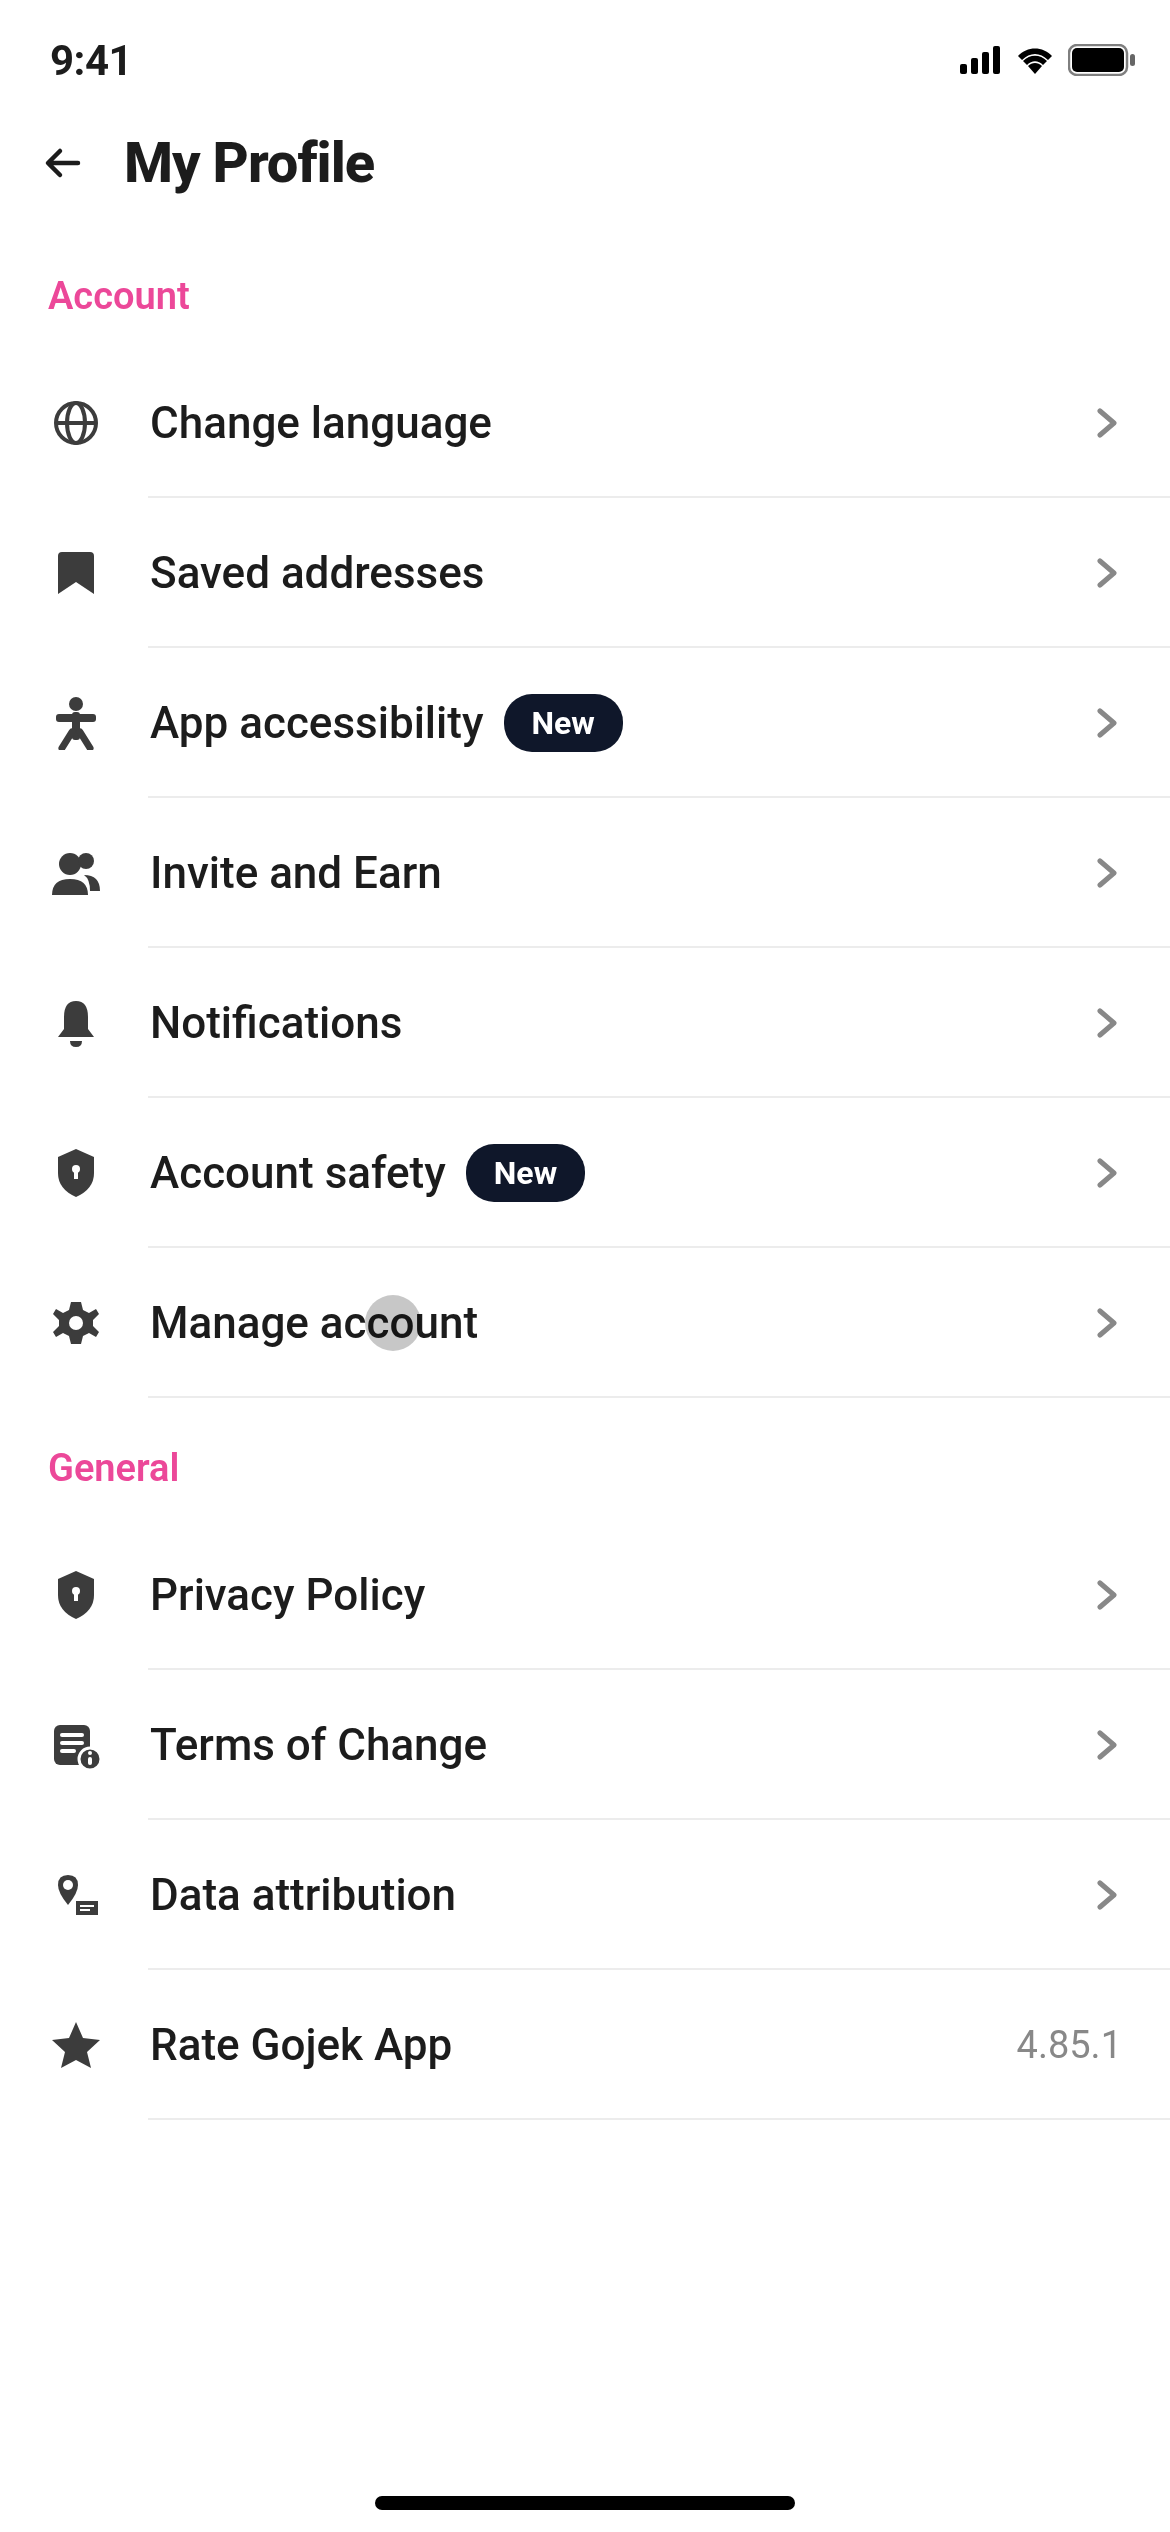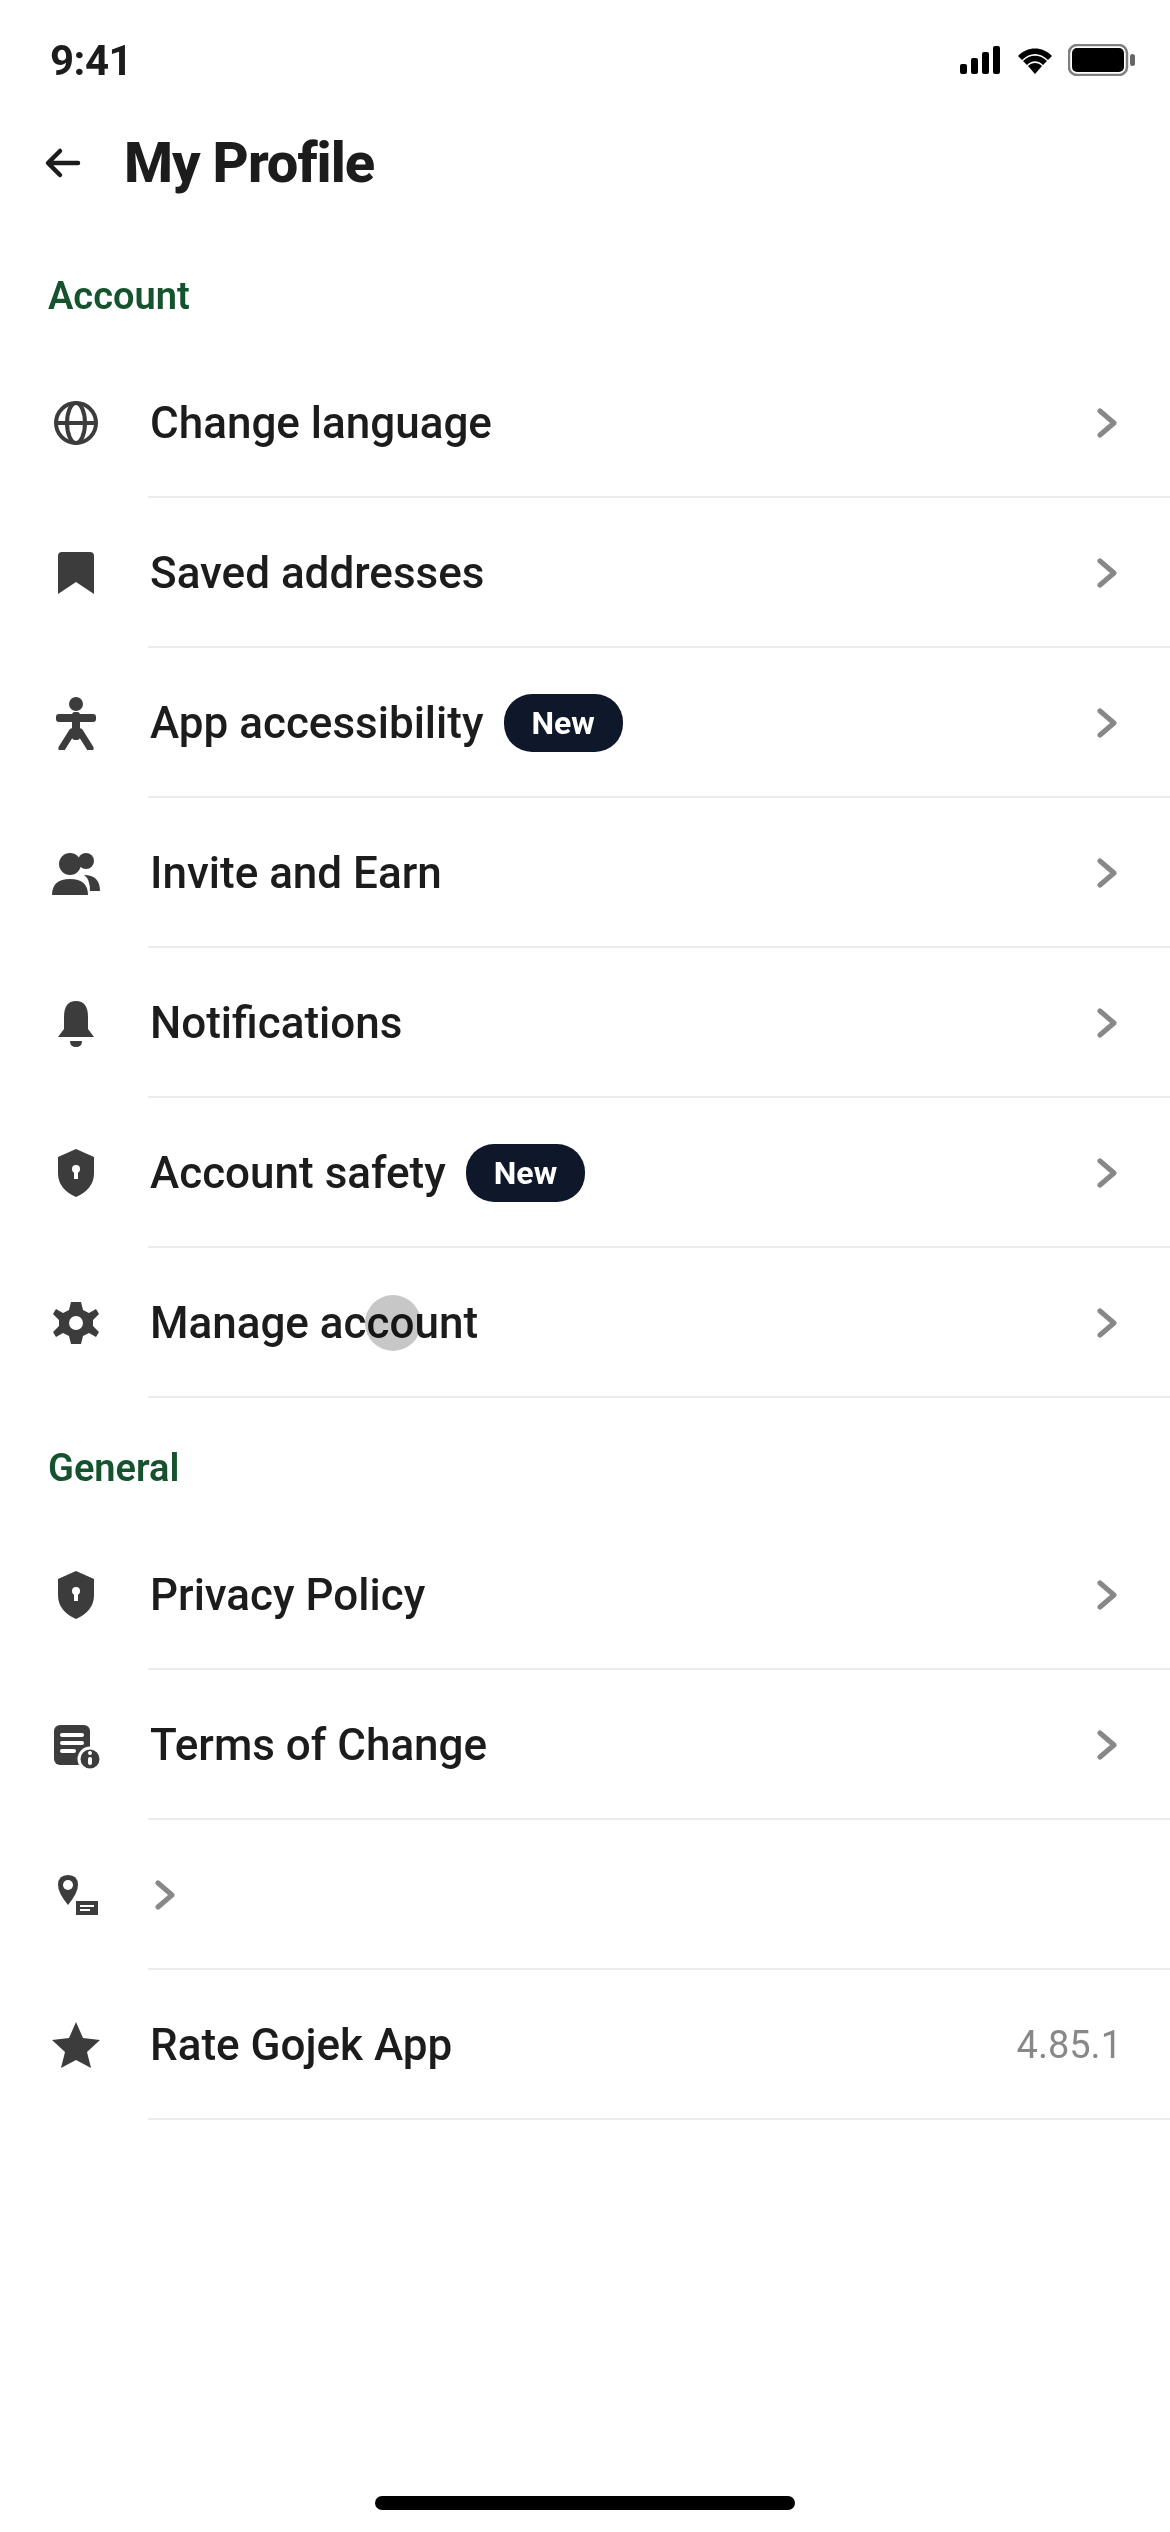--- a/index.html
+++ b/index.html
@@ -64,21 +64,21 @@
       font-size: 56px;
       font-weight: 800;
       letter-spacing: -1px;
     }
     
     
     .section-header {
       font-size: 38px;
       font-weight: 600;
       padding: 48px 48px 30px 48px;
-      color: #14532d;
+      color: #ec4899;
     }
     
     
     .list {
       display: flex;
       flex-direction: column;
     }
     
     .list-item {
       display: flex;
@@ -418,20 +418,23 @@
   <div class="list-item">
     <div class="item-icon">
       <svg width="52" height="48" viewBox="0 0 52 48">
         <path d="M18 4 Q28 4 28 14 Q28 22 18 34 Q8 22 8 14 Q8 4 18 4 Z" fill="#3c3c3c"></path>
         <circle cx="18" cy="14" r="5" fill="#fff"></circle>
         <path d="M26 30 L48 30 L48 44 L26 44 Z" fill="#3c3c3c"></path>
         <rect x="30" y="34" width="14" height="2" fill="#fff"></rect>
         <rect x="30" y="38" width="10" height="2" fill="#fff"></rect>
       </svg>
     </div>
+    <div class="item-content">
+      <span class="item-label">Data attribution</span>
+    </div>
     <div class="item-trailing">
       <span class="chevron">
         <svg width="30" height="30" viewBox="0 0 30 30">
             <path d="M8 3 L22 15 L8 27" stroke="#888" stroke-width="5" fill="none" stroke-linecap="round" stroke-linejoin="round"></path>
           </svg>
       </span>
     </div>
   </div>
 
   <div class="list-item">

